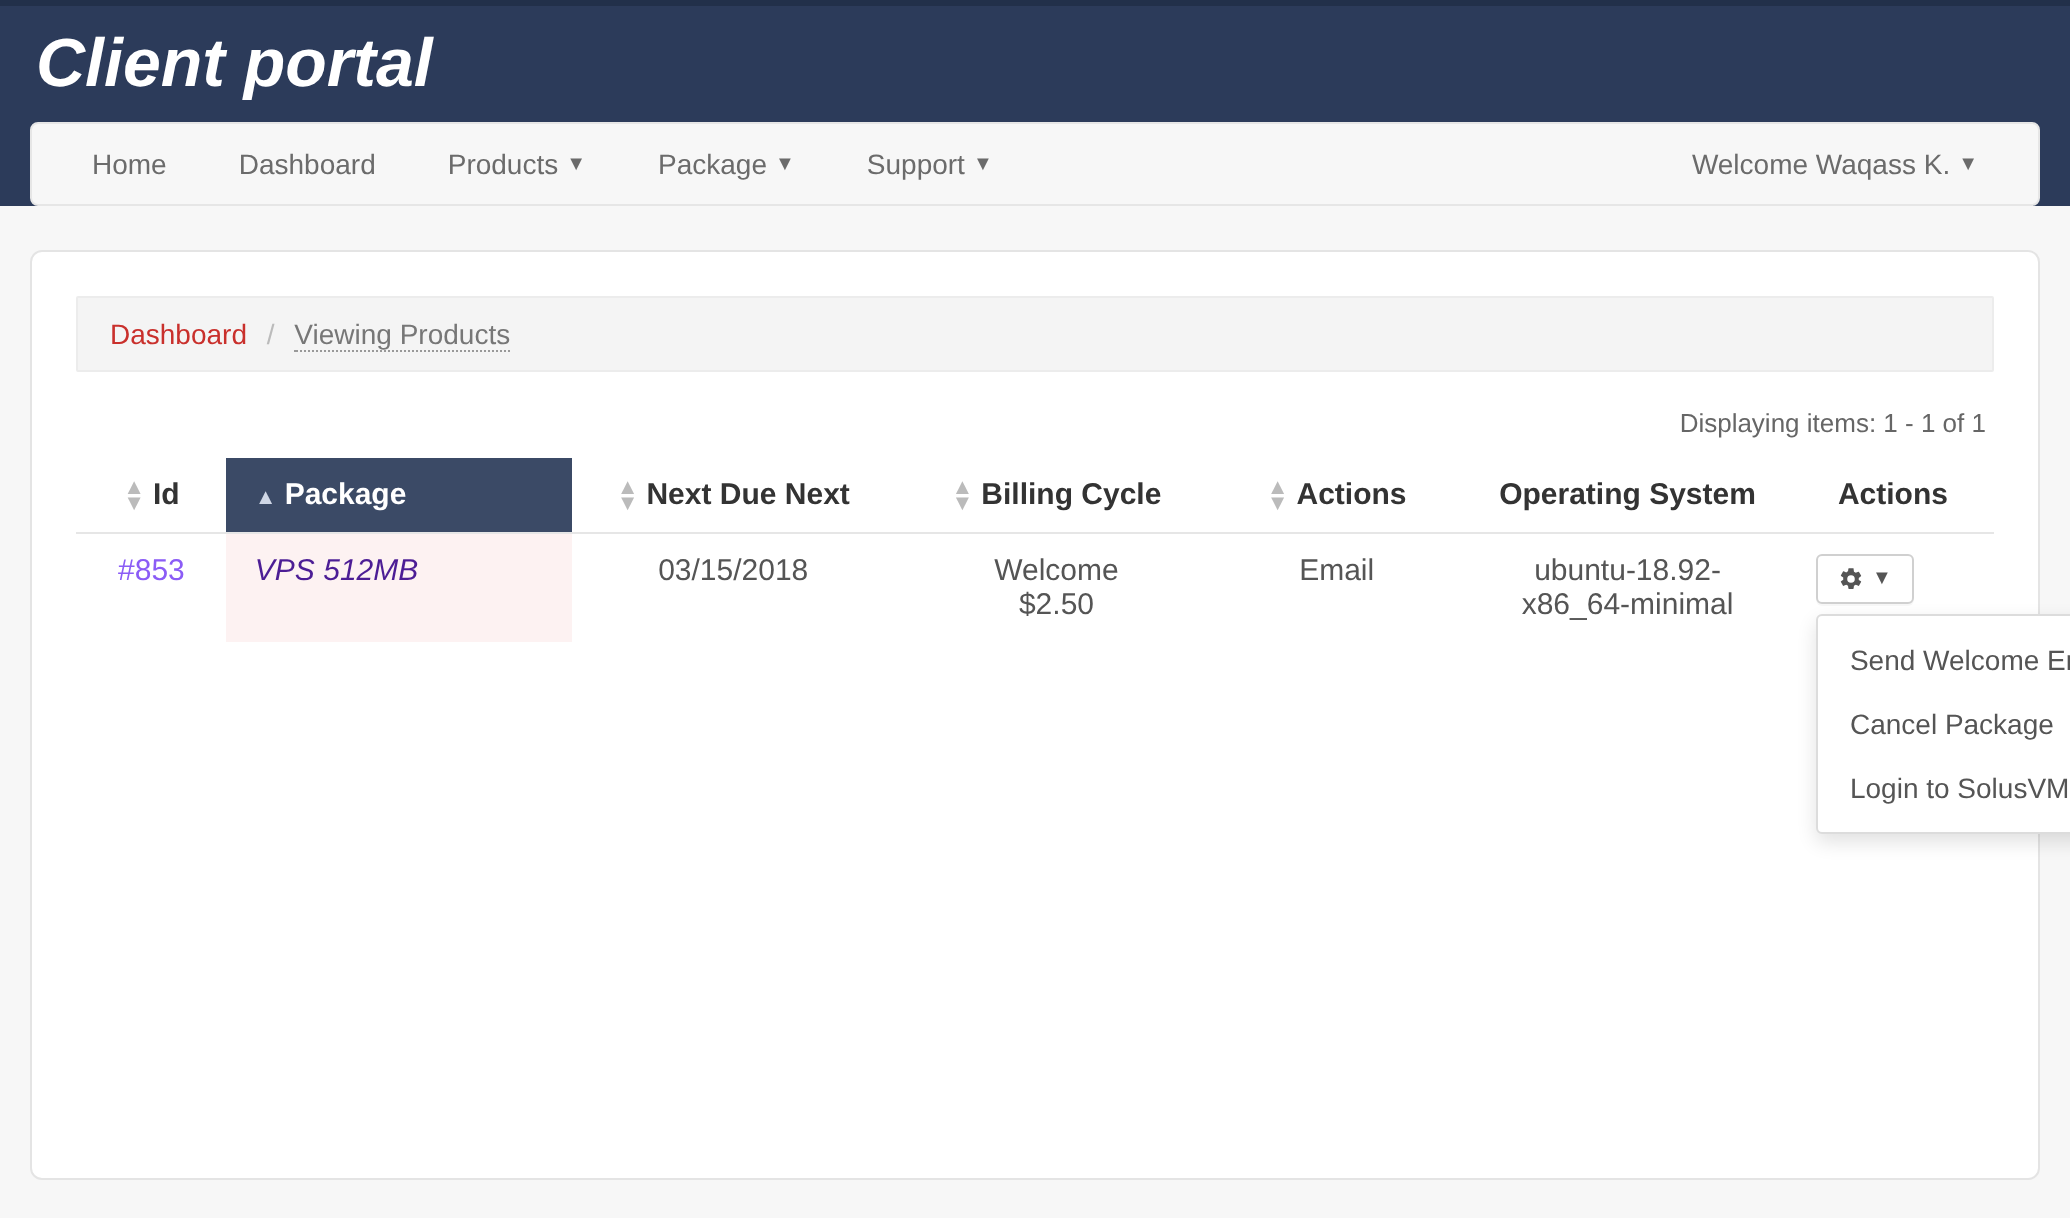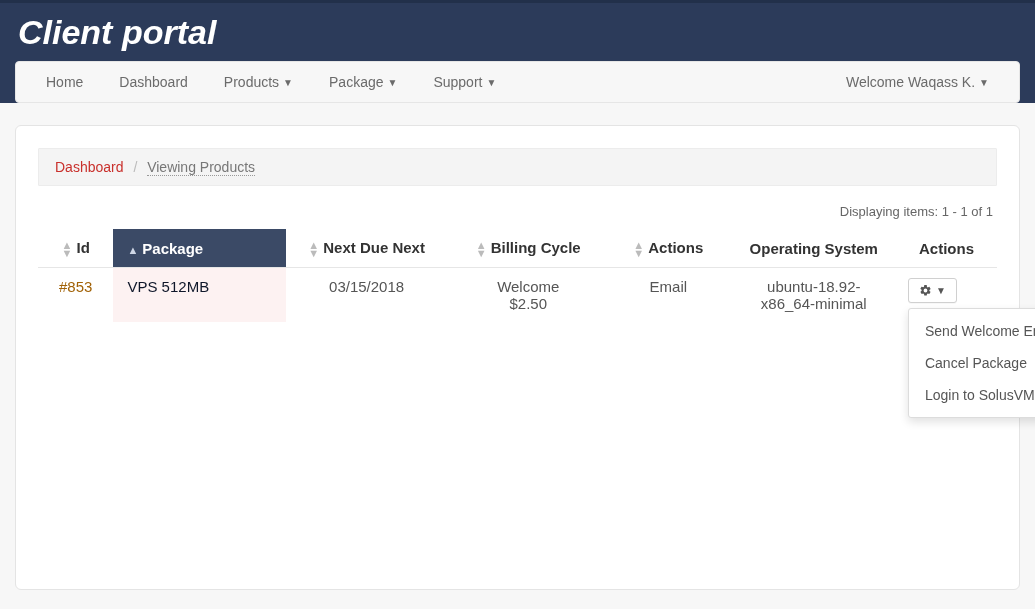--- a/index.html
+++ b/index.html
@@ -17,23 +17,23 @@
   .breadcrumb .bc-link { color: #c9302c; text-decoration: none; }
   .breadcrumb .sep { margin: 0 6px; color: #bbb; }
   .breadcrumb .bc-current { border-bottom: 1px dotted #999; }
   .listinfo { text-align: right; font-size: 13px; color: #666; margin: 18px 4px 10px 0; }
   table.data { width: 100%; border-collapse: collapse; font-size: 15px; }
   table.data th { text-align: center; padding: 10px 8px; font-weight: 700; color: #333; border-bottom: 1px solid #e6e6e6; white-space: nowrap; }
   table.data th .sort { color: #bbb; font-size: 11px; margin-right: 4px; display:inline-block; line-height:8px; vertical-align: middle;}
   table.data th.sorted { background: #3b4a66; color: #fff; }
   table.data th.sorted .sort-asc { color: #cfd7e6; font-size: 11px; margin-right: 4px; }
   table.data td { text-align: center; padding: 10px 8px; vertical-align: top; color: #555; }
-  table.data td.idcell a { color: #a16207; text-decoration: none; }
+  table.data td.idcell a { color: #8b5cf6; text-decoration: none; }
   table.data td.pkgcell { background: #fdf2f2; }
-  table.data td.pkgcell a { color: #0f172a; text-decoration: none; }
+  table.data td.pkgcell a { color: #4c1d95; text-decoration: none; font-style: italic; }
   .gear-btn { display: inline-flex; align-items: center; gap: 4px; background: #fff; border: 1px solid #d0d0d0; border-radius: 3px; padding: 5px 10px; cursor: pointer; box-shadow: 0 1px 0 rgba(0,0,0,0.03); }
   .gear-btn svg { width: 13px; height: 13px; fill: #555; }
   .gear-btn .dcaret { font-size: 10px; color: #555; }
   .dropdown { position: absolute; background: #fff; border: 1px solid #dcdcdc; border-radius: 3px; box-shadow: 0 4px 10px rgba(0,0,0,0.12); min-width: 160px; padding: 6px 0; }
   .dropdown .ditem { padding: 8px 16px; font-size: 14px; color: #555; cursor: pointer; white-space: nowrap; }
   .actions-wrap { position: relative; display: inline-block; }
 </style>
 </head>
 <body>
 

